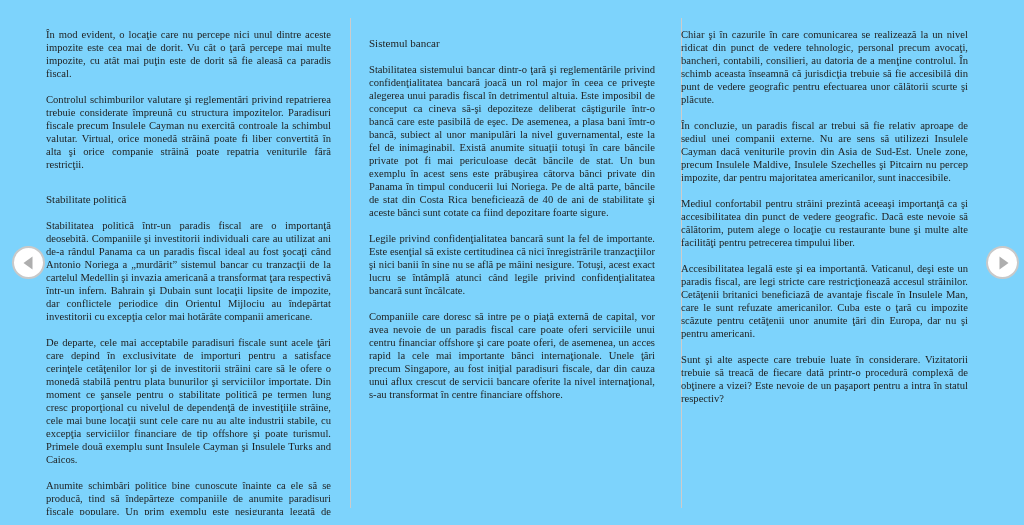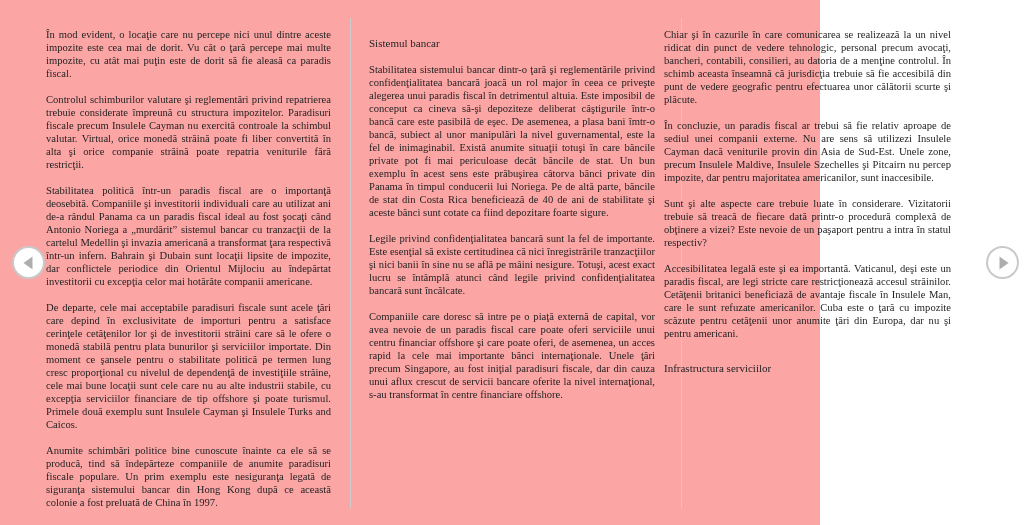--- a/index.html
+++ b/index.html
@@ -4,37 +4,37 @@
 <style>
   html, body { margin: 0; padding: 0; }
   body {
     width: 1024px; height: 525px;
     background: #ffffff;
     overflow: hidden;
     font-family: "Liberation Serif", serif;
   }
   .reader {
     position: relative;
-    width: 820px; height: 525px;
-    background: #fca5a5;
+    width: 1024px; height: 525px;
+    background: #7dd3fc;
   }
   .column {
     position: absolute;
     top: 15px; bottom: 10px;
     overflow: hidden;
     font-size: 10.6px;
     line-height: 13px;
     color: #1f1f1f;
     text-align: justify;
     hyphens: auto;
     -webkit-hyphens: auto;
   }
   .col-1 { left: 46px;  width: 285px; }
   .col-2 { left: 369px; width: 286px; }
-  .col-3 { left: 664px; width: 287px; }
+  .col-3 { left: 681px; width: 287px; }
   .column p.para {
     margin: 13px 0;
   }
   .column h2.heading {
     margin: 22px 0 13px 0;
     font-size: 11px;
     font-weight: normal;
     line-height: 13px;
     text-align: left;
   }
@@ -74,42 +74,43 @@
     <span>
       <svg width="24" height="24" viewBox="0 0 24 24">
         <polygon class="tri" points="15.5,5.5 15.5,18.5 6.5,12"></polygon>
       </svg>
     </span>
   </button>
 
   <div class="column col-1">
       <p class="para">În mod evident, o locaţie care nu percepe nici unul dintre aceste impozite este cea mai de dorit. Vu cât o ţară percepe mai multe impozite, cu atât mai puţin este de dorit să fie aleasă ca paradis fiscal.</p>
       <p class="para">Controlul schimburilor valutare şi reglementări privind repatrierea trebuie considerate împreună cu structura impozitelor. Paradisuri fiscale precum Insulele Cayman nu exercită controale la schimbul valutar. Virtual, orice monedă străină poate fi liber convertită în alta şi orice companie străină poate repatria veniturile fără restricţii.</p>
+      <h2 class="heading">Stabilitate politică</h2>
       <p class="para">Stabilitatea politică într-un paradis fiscal are o importanţă deosebită. Companiile şi investitorii individuali care au utilizat ani de-a rândul Panama ca un paradis fiscal ideal au fost şocaţi când Antonio Noriega a „murdărit” sistemul bancar cu tranzacţii de la cartelul Medellin şi invazia americană a transformat ţara respectivă într-un infern. Bahrain şi Dubain sunt locaţii lipsite de impozite, dar conflictele periodice din Orientul Mijlociu au îndepărtat investitorii cu excepţia celor mai hotărâte companii americane.</p>
       <p class="para">De departe, cele mai acceptabile paradisuri fiscale sunt acele ţări care depind în exclusivitate de importuri pentru a satisface cerinţele cetăţenilor lor şi de investitorii străini care să le ofere o monedă stabilă pentru plata bunurilor şi serviciilor importate. Din moment ce şansele pentru o stabilitate politică pe termen lung cresc proporţional cu nivelul de dependenţă de investiţiile străine, cele mai bune locaţii sunt cele care nu au alte industrii stabile, cu excepţia serviciilor financiare de tip offshore şi poate turismul. Primele două exemplu sunt Insulele Cayman şi Insulele Turks and Caicos.</p>
       <p class="para">Anumite schimbări politice bine cunoscute înainte ca ele să se producă, tind să îndepărteze companiile de anumite paradisuri fiscale populare. Un prim exemplu este nesiguranţa legată de siguranţa sistemului bancar din Hong Kong după ce această colonie a fost preluată de China în 1997.</p>
     </div>
 
   <div class="divider div-1"></div>
 
   <div class="column col-2">
       <h2 class="heading">Sistemul bancar</h2>
       <p class="para">Stabilitatea sistemului bancar dintr-o ţară şi reglementările privind confidenţialitatea bancară joacă un rol major în ceea ce priveşte alegerea unui paradis fiscal în detrimentul altuia. Este imposibil de conceput ca cineva să-şi depoziteze deliberat câştigurile într-o bancă care este pasibilă de eşec. De asemenea, a plasa bani îmtr-o bancă, subiect al unor manipulări la nivel guvernamental, este la fel de inimaginabil. Există anumite situaţii totuşi în care băncile private pot fi mai periculoase decât băncile de stat. Un bun exemplu în acest sens este prăbuşirea câtorva bănci private din Panama în timpul conducerii lui Noriega. Pe de altă parte, băncile de stat din Costa Rica beneficiează de 40 de ani de stabilitate şi aceste bănci sunt cotate ca fiind depozitare foarte sigure.</p>
       <p class="para">Legile privind confidenţialitatea bancară sunt la fel de importante. Este esenţial să existe certitudinea că nici înregistrările tranzacţiilor şi nici banii în sine nu se află pe mâini nesigure. Totuşi, acest exact lucru se întâmplă atunci când legile privind confidenţialitatea bancară sunt încălcate.</p>
       <p class="para">Companiile care doresc să intre pe o piaţă externă de capital, vor avea nevoie de un paradis fiscal care poate oferi serviciile unui centru financiar offshore şi care poate oferi, de asemenea, un acces rapid la cele mai importante bănci internaţionale. Unele ţări precum Singapore, au fost iniţial paradisuri fiscale, dar din cauza unui aflux crescut de servicii bancare oferite la nivel internaţional, s-au transformat în centre financiare offshore.</p>
     </div>
 
   <div class="divider div-2"></div>
 
   <div class="column col-3">
       <p class="para">Chiar şi în cazurile în care comunicarea se realizează la un nivel ridicat din punct de vedere tehnologic, personal precum avocaţi, bancheri, contabili, consilieri, au datoria de a menţine controlul. În schimb aceasta înseamnă că jurisdicţia trebuie să fie accesibilă din punt de vedere geografic pentru efectuarea unor călătorii scurte şi plăcute.</p>
       <p class="para">În concluzie, un paradis fiscal ar trebui să fie relativ aproape de sediul unei companii externe. Nu are sens să utilizezi Insulele Cayman dacă veniturile provin din Asia de Sud-Est. Unele zone, precum Insulele Maldive, Insulele Szechelles şi Pitcairn nu percep impozite, dar pentru majoritatea americanilor, sunt inaccesibile.</p>
+      <p class="para">Mediul confortabil pentru străini prezintă aceeaşi importanţă ca şi accesibilitatea din punct de vedere geografic. Dacă este nevoie să călătorim, putem alege o locaţie cu restaurante bune şi multe alte facilităţi pentru petrecerea timpului liber.</p>
+      <p class="para">Accesibilitatea legală este şi ea importantă. Vaticanul, deşi este un paradis fiscal, are legi stricte care restricţionează accesul străinilor. Cetăţenii britanici beneficiază de avantaje fiscale în Insulele Man, care le sunt refuzate americanilor. Cuba este o ţară cu impozite scăzute pentru cetăţenii unor anumite ţări din Europa, dar nu şi pentru americani.</p>
       <p class="para">Sunt şi alte aspecte care trebuie luate în considerare. Vizitatorii trebuie să treacă de fiecare dată printr-o procedură complexă de obţinere a vizei? Este nevoie de un paşaport pentru a intra în statul respectiv?</p>
-      <p class="para">Accesibilitatea legală este şi ea importantă. Vaticanul, deşi este un paradis fiscal, are legi stricte care restricţionează accesul străinilor. Cetăţenii britanici beneficiază de avantaje fiscale în Insulele Man, care le sunt refuzate americanilor. Cuba este o ţară cu impozite scăzute pentru cetăţenii unor anumite ţări din Europa, dar nu şi pentru americani.</p>
-      <h2 class="heading">Infrastructura serviciilor</h2>
     </div>
 
   <button class="nav-btn nav-next">
     <span>
       <svg width="24" height="24" viewBox="0 0 24 24">
         <polygon class="tri" points="8.5,5.5 8.5,18.5 17.5,12"></polygon>
       </svg>
     </span>
   </button>
 

